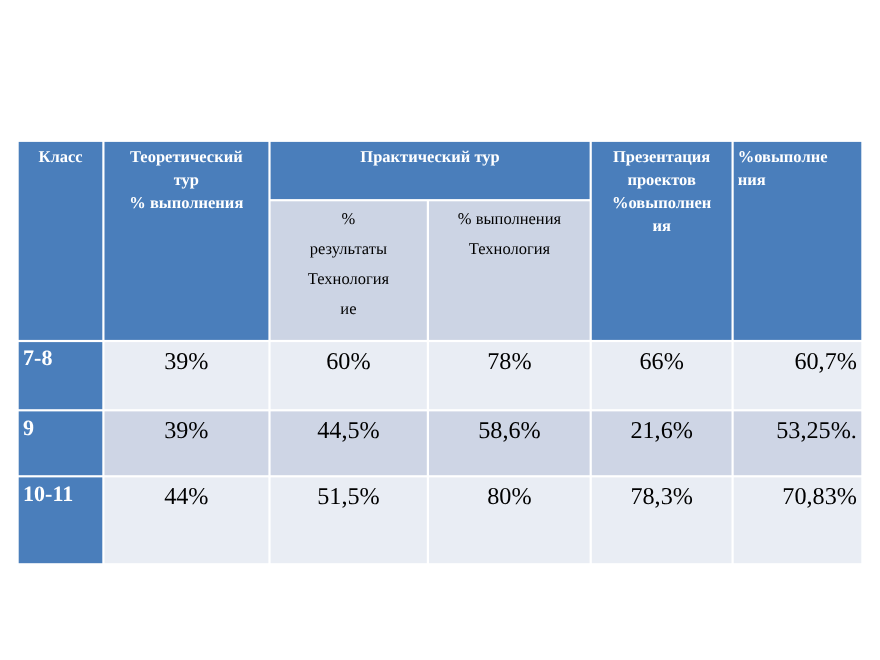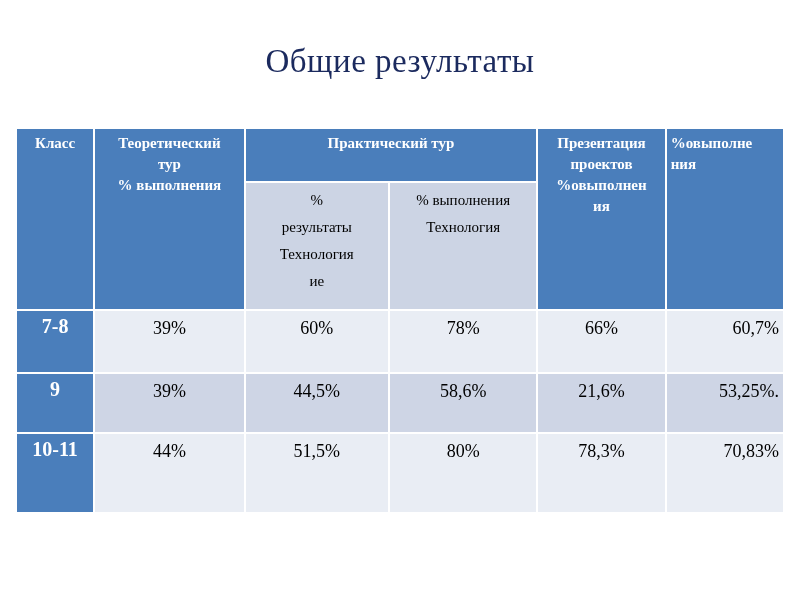--- a/index.html
+++ b/index.html
@@ -83,29 +83,29 @@
     padding: 6px 4px 4px 4px;
     vertical-align: top;
   }
 
   
   .rowlabel {
     background: #4a7ebb;
     color: #ffffff;
     font-weight: bold;
     font-size: 20px;
-    text-align: center;
+    text-align: left;
     padding: 4px 8px 4px 4px;
     vertical-align: top;
     margin-left: 45px;
   }
 
   
   .cell {
-    font-size: 18px;
+    font-size: 22px;
     line-height: 26px;
     text-align: center;
     color: #000000;
     padding: 8px 4px 4px 4px;
     vertical-align: top;
     font-family: Liberation Serif, serif;
   }
   .cell-right {
     text-align: right;
     padding-right: 10px;
@@ -118,21 +118,20 @@
   .h-sub   { height: 118px; }
   .h-r1    { height: 53px; }
   .h-r2    { height: 50px; }
   .h-r3    { height: 70px; }
 </style>
 </head>
 <body>
 
 <div class="slide">
 
-  <div class="slide-title">Общие результаты</div>
 
   <div class="table-wrap">
     <table class="results">
       <colgroup>
         <col style="width:76px">
         <col style="width:148px">
         <col style="width:142px">
         <col style="width:146px">
         <col style="width:126px">
         <col style="width:116px">

